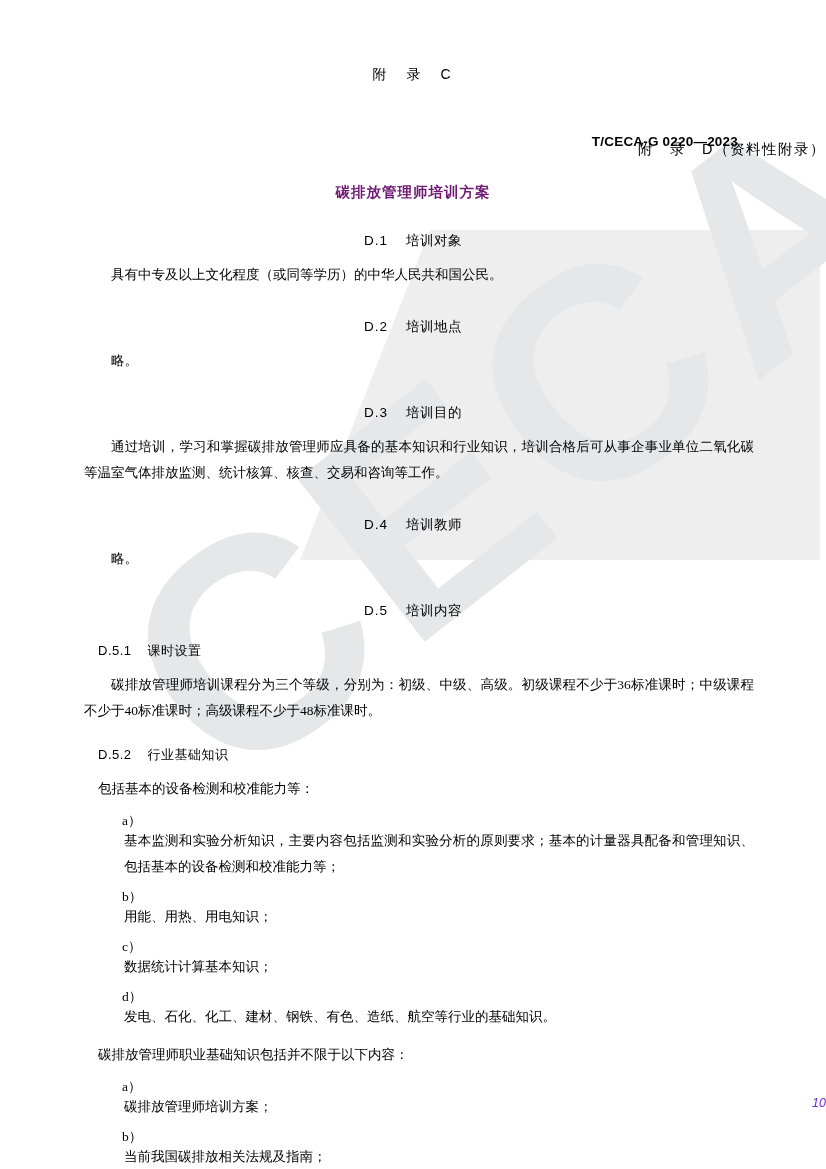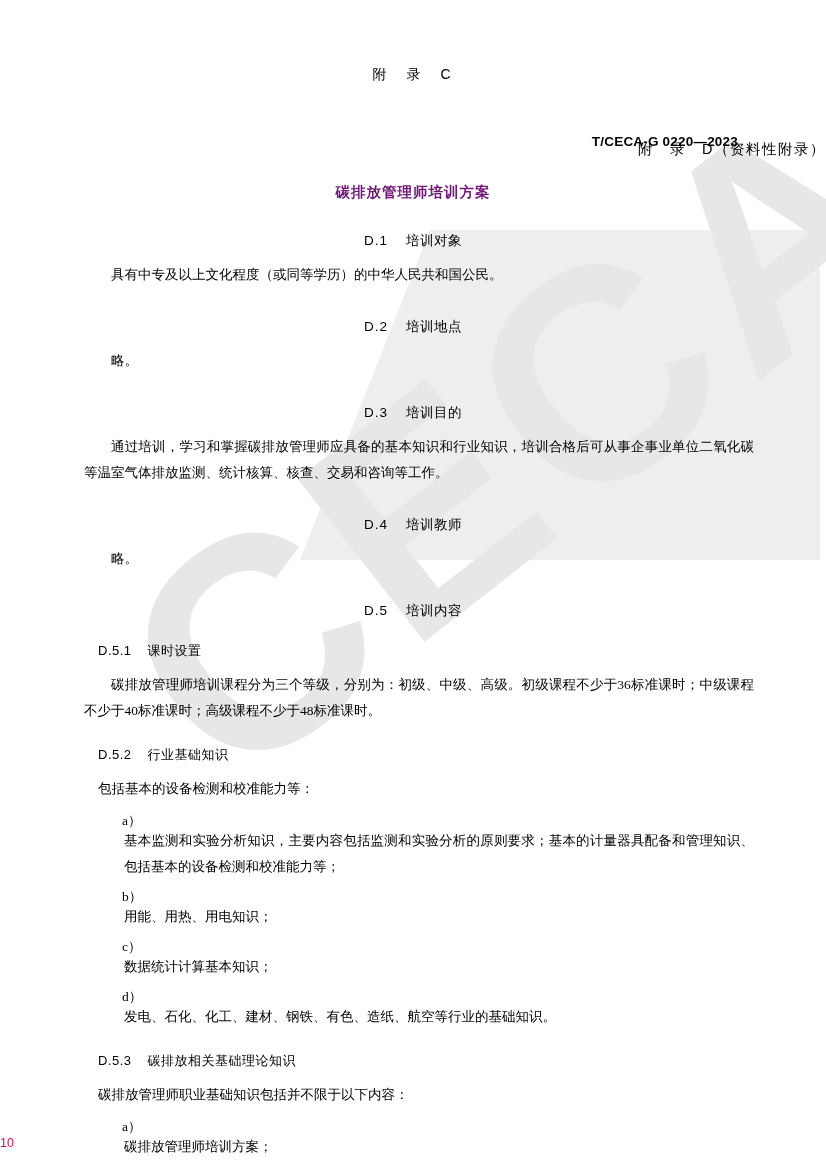--- a/index.html
+++ b/index.html
@@ -142,24 +142,25 @@
     flex: 1 1 auto;
     text-align: justify;
     margin-top: 20px;
   }
 
   .page-num {
     position: absolute;
     bottom: 60px;
     left: 0;
     width: 100%;
-    text-align: left;
+    text-align: right;
     font-size: 12.5px;
     font-family: "Liberation Sans", sans-serif;
-    color: #be185d;
+    color: #6d28d9;
+    font-style: italic;
   }
 </style>
 </head>
 <body>
 
 <div class="page">
 
   <div class="watermark">
     <svg viewBox="0 0 826 1169" preserveAspectRatio="none">
       <g transform="rotate(-38 413 600)" fill="#eceded">
@@ -231,23 +232,20 @@
         <li>
           <span class="mk">c）</span>
           <span class="tx">数据统计计算基本知识；</span>
         </li>
         <li>
           <span class="mk">d）</span>
           <span class="tx">发电、石化、化工、建材、钢铁、有色、造纸、航空等行业的基础知识。</span>
         </li>
       </ul>
 
-      <h3 class="subsec">
-        <span class="num">D.5.3</span><span class="t">碳排放相关基础理论知识</span>
-      </h3>
       <p class="lead">碳排放管理师职业基础知识包括并不限于以下内容：</p>
       <ul class="alpha">
         <li>
           <span class="mk">a）</span>
           <span class="tx">碳排放管理师培训方案；</span>
         </li>
         <li>
           <span class="mk">b）</span>
           <span class="tx">当前我国碳排放相关法规及指南；</span>
         </li>

